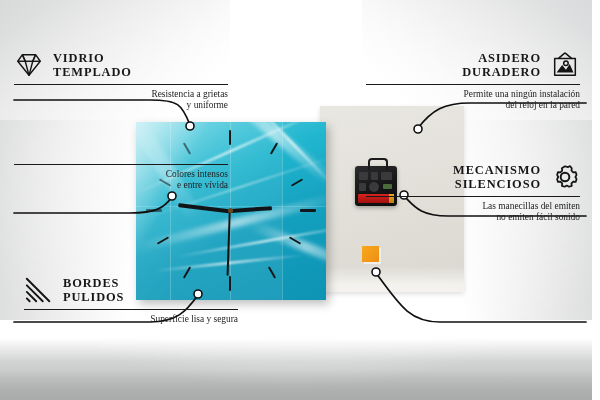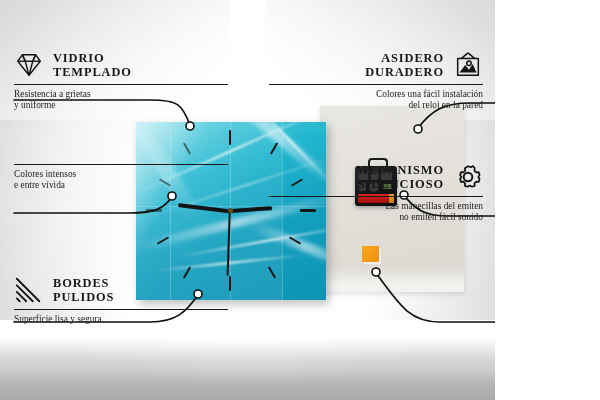--- a/index.html
+++ b/index.html
@@ -1,21 +1,21 @@
 <!DOCTYPE html>
 <html><head>
 <meta charset="utf-8">
 <style>
   html,body{margin:0;padding:0;}
   body{
     width:600px;height:400px;overflow:hidden;
     font-family:"Liberation Serif",serif;
     background:#ffffff;
   }
-  #stage{position:relative;width:495px;height:400px;overflow:hidden;background:#4d7c0f;}
+  #stage{position:relative;width:592px;height:400px;overflow:hidden;background:#4d7c0f;}
 
   
   .bg-base{position:absolute;inset:0;background:#ffffff;}
   .bg-left-top{position:absolute;left:0;top:0;width:230px;height:150px;
     background:linear-gradient(135deg,#d8d9d9 0%,#ededed 45%,#ffffff 78%);}
   .bg-right-top{position:absolute;right:0;top:0;width:230px;height:150px;
     background:linear-gradient(225deg,#d9dadb 0%,#eeeeee 45%,#ffffff 78%);}
   .bg-left-mid{position:absolute;left:0;top:120px;width:150px;height:200px;
     background:linear-gradient(100deg,#d5d6d6 0%,#efefef 55%,#ffffff 88%);}
   .bg-right-mid{position:absolute;right:0;top:120px;width:150px;height:200px;
@@ -36,26 +36,26 @@
   .feat.left .head{justify-content:flex-start;}
   .feat.right .head{justify-content:flex-end;}
   .ficon{width:30px;height:30px;flex:0 0 30px;display:block;}
   .ttl{font-family:"Liberation Serif",serif;font-weight:700;font-size:12.4px;
     letter-spacing:.9px;line-height:14.2px;color:#171717;text-transform:uppercase;}
   .feat.left .ttl{text-align:left;}
   .feat.right .ttl{text-align:right;}
   .rule{height:1px;background:#1a1a1a;margin:4px 0 4px 0;}
   .desc{font-family:"Liberation Serif",serif;font-size:9.4px;line-height:11.4px;
     color:#1d1d1d;}
-  .feat.left .desc{text-align:left;}
+  .feat.left .desc{text-align:right;}
   .feat.right .desc{text-align:right;}
 
   #f1{left:14px;top:50px;}
   #f2{left:14px;top:160px;}
-  #f3{left:14px;top:275px;}
+  #f3{left:24px;top:275px;}
   #f4{right:12px;top:50px;}
   #f5{right:12px;top:162px;}
   #f6{right:12px;top:276px;}
 
   
   .hdbadge{width:30px;height:30px;border:1.6px solid #151515;border-radius:2px;
     display:flex;flex-direction:column;align-items:center;justify-content:center;
     box-sizing:border-box;background:#fff;}
   .hdbadge .u{font-family:"Liberation Sans",sans-serif;font-size:4.6px;font-weight:700;
     letter-spacing:.2px;color:#fff;background:#151515;padding:0 2px;line-height:6px;
@@ -254,21 +254,21 @@
         <g fill="none" stroke="#141414" stroke-width="1.6" stroke-linejoin="round">
           <path d="M16,3 L9,9 M16,3 L23,9"></path>
           <rect x="5" y="9" width="22" height="18"></rect>
           <path d="M7,24 L13,16 L17,21 L21,15 L25,24 Z" fill="#141414" stroke="none"></path>
           <circle cx="17" cy="14" r="2.4"></circle>
         </g>
       </svg>
     </div>
     <div class="rule"></div>
     <div class="desc">
-      <div>Colores una fácil instalación</div>
+      <div>Permite una ningún instalación</div>
       <div>del reloj en la pared</div>
     </div>
   </div>
 
   <div class="feat right" id="f5">
     <div class="head">
       <div class="ttl">
         <div>MECANISMO</div>
         <div>SILENCIOSO</div>
       </div>

